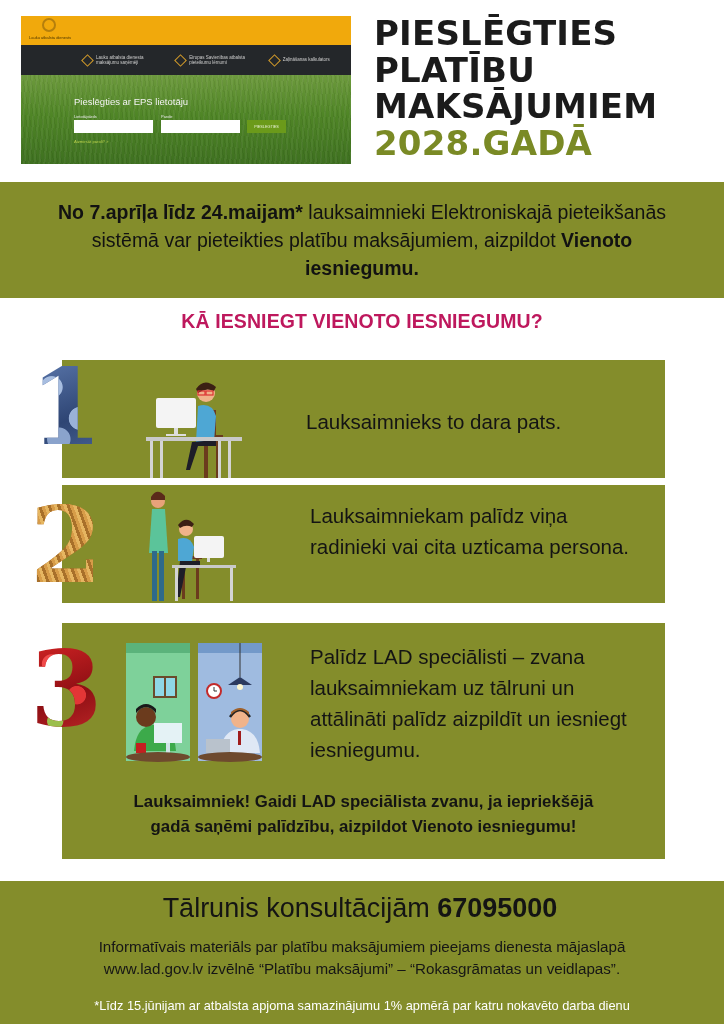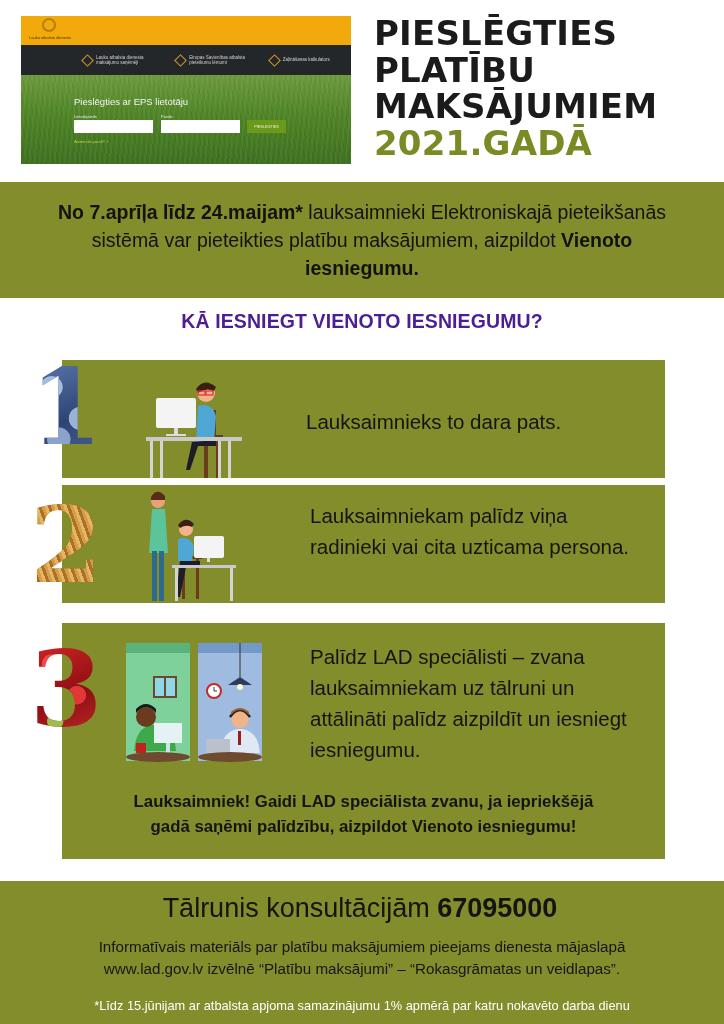--- a/index.html
+++ b/index.html
@@ -29,21 +29,21 @@
 
   .main-title { position: absolute; left: 374px; top: 15px; width: 340px; font-family: "DejaVu Sans", sans-serif; font-weight: bold; font-size: 34px; line-height: 36.5px; letter-spacing: 0.2px; color: #1b1b1b; }
   .main-title .line { display: block; }
   .main-title .year { color: #7a8a25; }
 
   
   .intro-band { position: absolute; left: 0; top: 182px; width: 724px; height: 116px; background: #848d2b; display: flex; align-items: center; justify-content: center; text-align: center; padding: 0 40px; }
   .intro-text { font-size: 19.5px; line-height: 28px; color: #121212; }
   .intro-text b { font-weight: bold; }
 
-  .section-title { position: absolute; left: 0; top: 310px; width: 724px; text-align: center; font-weight: bold; font-size: 19.5px; color: #4c1d95; letter-spacing: 0.1px; }
+  .section-title { position: absolute; left: 0; top: 310px; width: 724px; text-align: center; font-weight: bold; font-size: 19.5px; color: #be185d; letter-spacing: 0.1px; }
 
   
   .step { position: absolute; left: 62px; width: 603px; background: #848d2b; }
   .step-1 { top: 360px; height: 118px; }
   .step-2 { top: 485px; height: 118px; }
   .step-3 { top: 623px; height: 236px; }
 
   .step-num { position: absolute; font-family: "DejaVu Serif", serif; font-weight: bold; font-size: 104px; line-height: 1; -webkit-background-clip: text; background-clip: text; color: transparent; }
   .num-1 { left: 30px; top: 356px; background-image: radial-gradient(circle at 30% 30%, #a7bde0 0 12%, transparent 13%), radial-gradient(circle at 70% 60%, #9ab2d8 0 14%, transparent 15%), radial-gradient(circle at 40% 80%, #8aa3cc 0 12%, transparent 13%), linear-gradient(160deg, #5e7bb0, #2e4574 60%, #4b6596); }
   .num-2 { left: 30px; top: 494px; background-image: repeating-linear-gradient(70deg, #e6b661 0 3px, #a8702a 3px 6px, #d79c48 6px 9px), linear-gradient(180deg, #c98a3b, #8b5a1f); }
@@ -96,21 +96,21 @@
     <input class="eps-input" type="password" style="left: 140px;" value="">
     <div class="eps-btn">PIESLĒGTIES</div>
     <div class="eps-forgot">Aizmirsāt paroli? &gt;</div>
   </div>
 </div>
 
 <h1 class="main-title">
   <span class="line">PIESLĒGTIES</span>
   <span class="line">PLATĪBU</span>
   <span class="line">MAKSĀJUMIEM</span>
-  <span class="line year">2021.GADĀ</span>
+  <span class="line year">2028.GADĀ</span>
 </h1>
 
 <div class="intro-band">
   <p class="intro-text"><b>No 7.aprīļa līdz 24.maijam*</b><span> lauksaimnieki Elektroniskajā pieteikšanās sistēmā var pieteikties platību maksājumiem, aizpildot </span><b>Vienoto iesniegumu.</b></p>
 </div>
 
 <div class="section-title">KĀ IESNIEGT VIENOTO IESNIEGUMU?</div>
 
 <div class="step step-1">
   <svg class="illus" style="left:84px; top:20px" width="96" height="98" viewBox="0 0 96 98">

